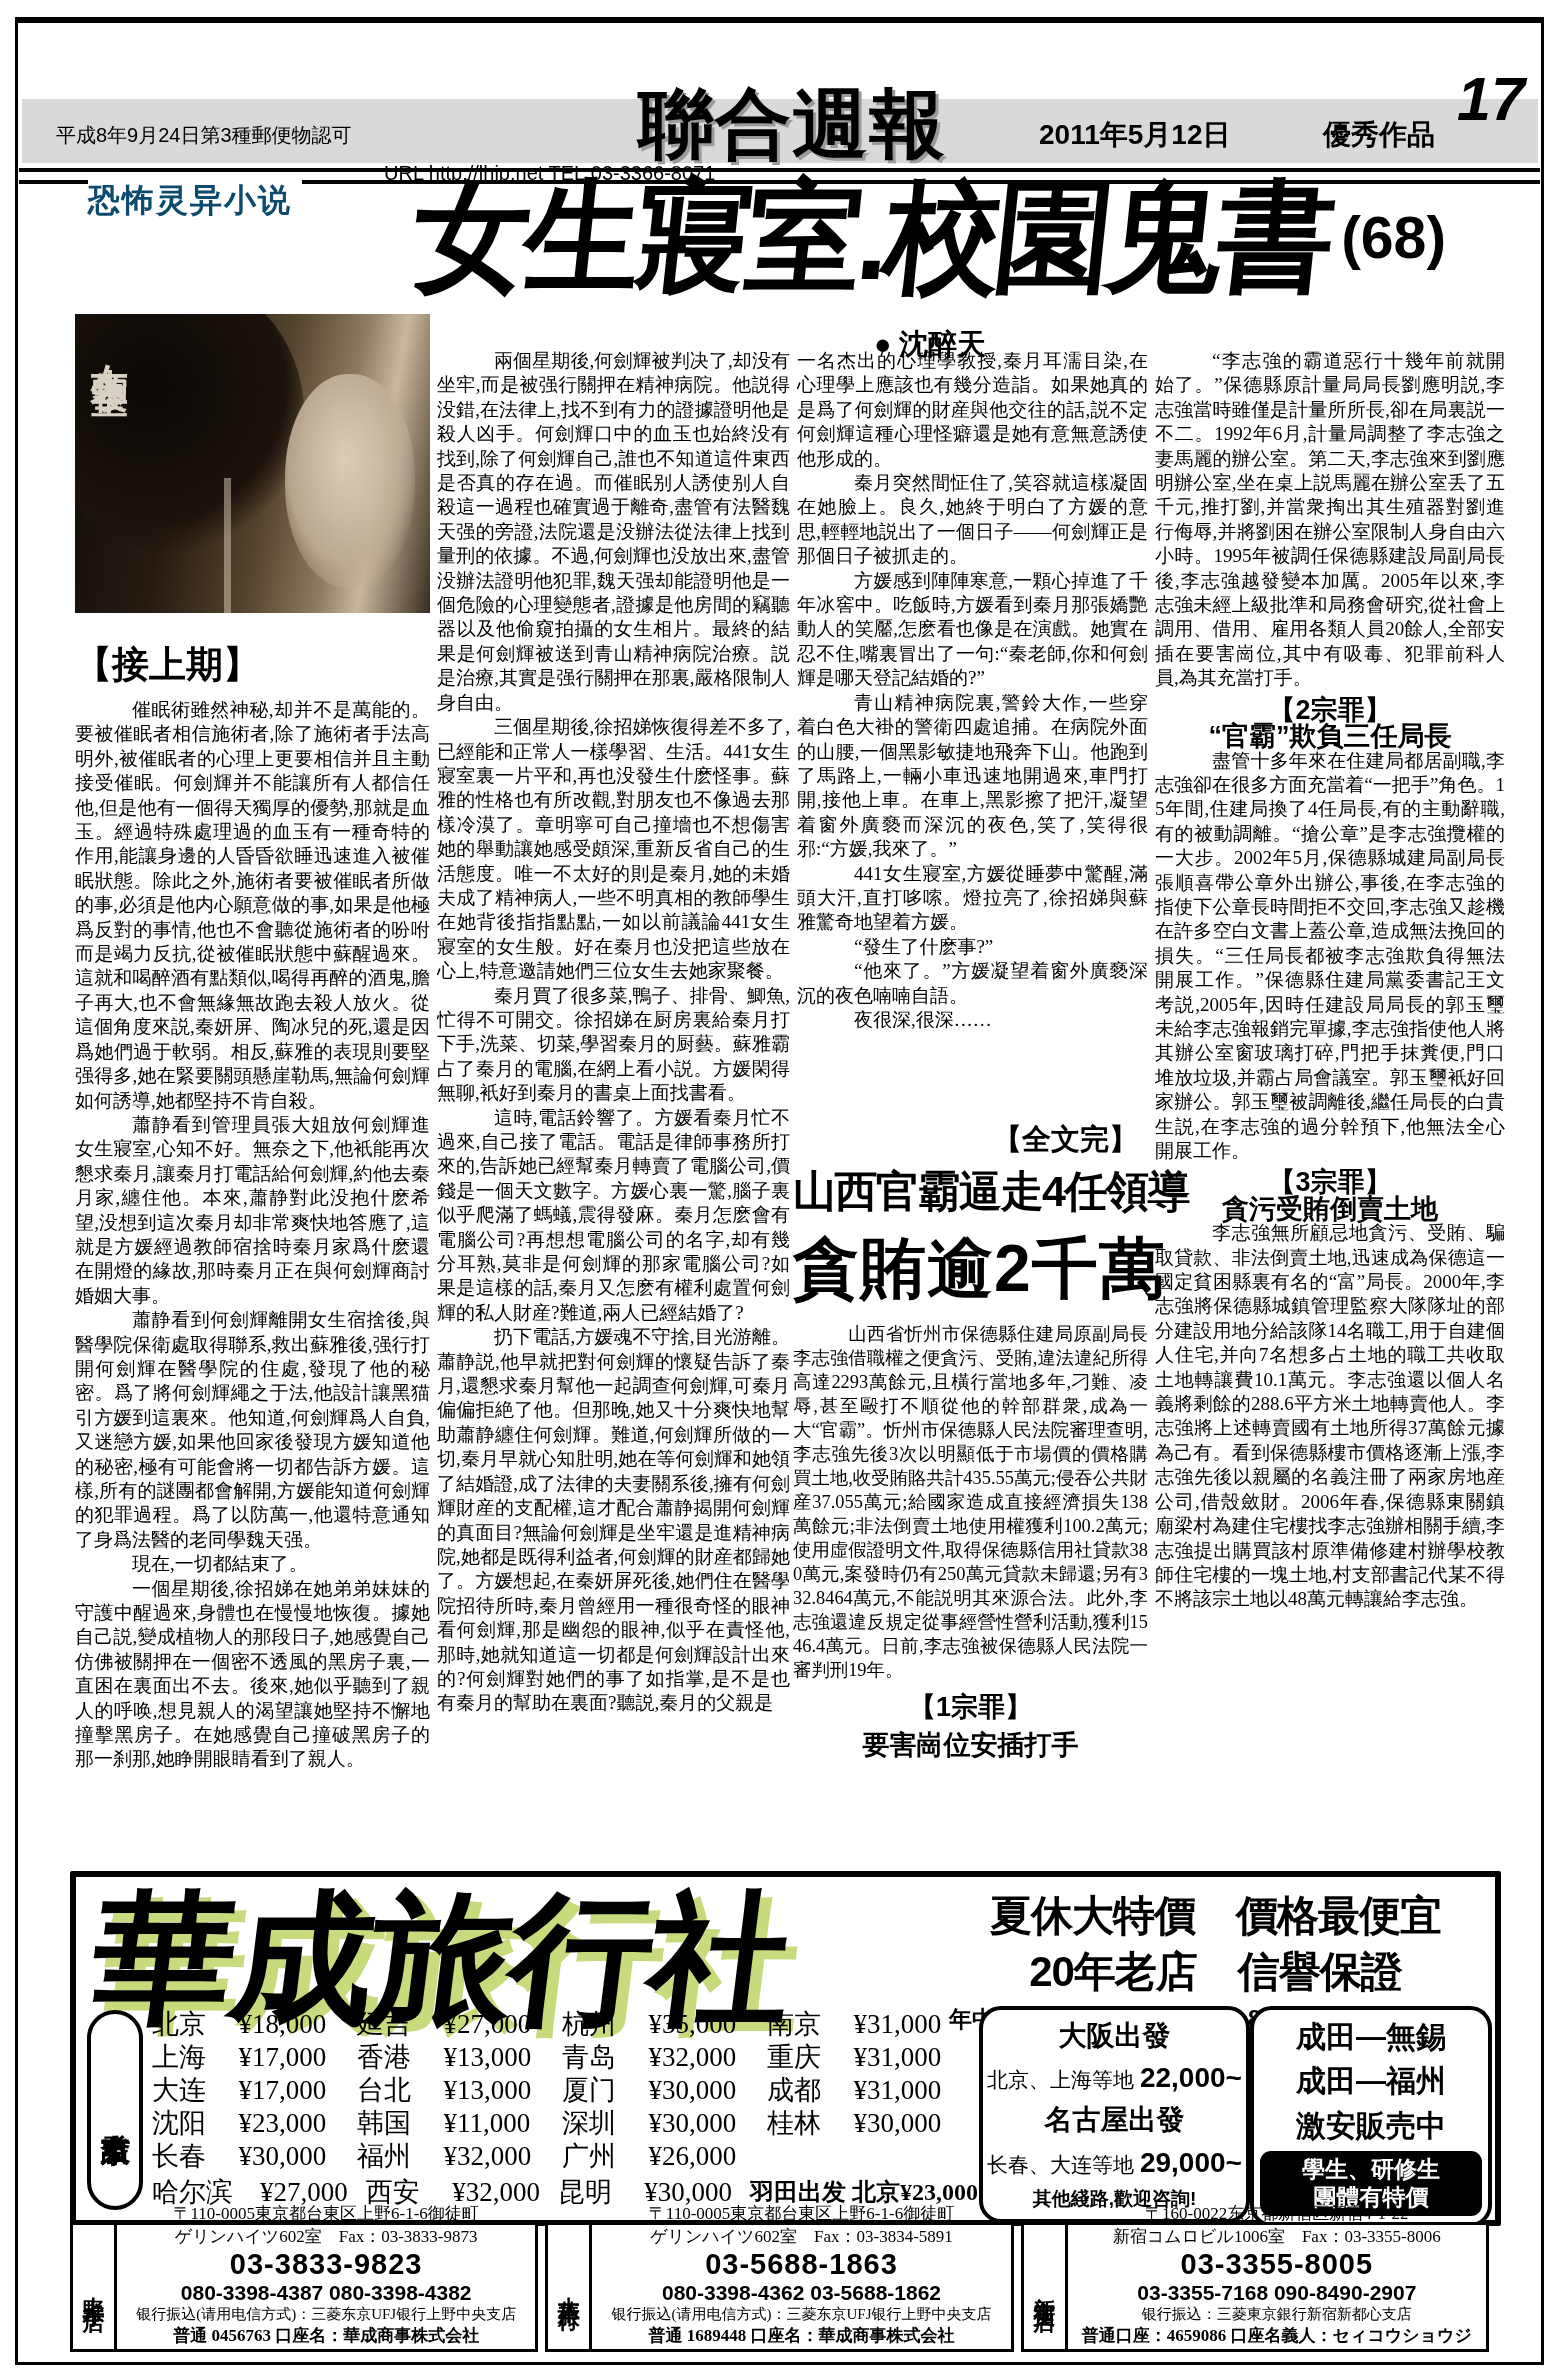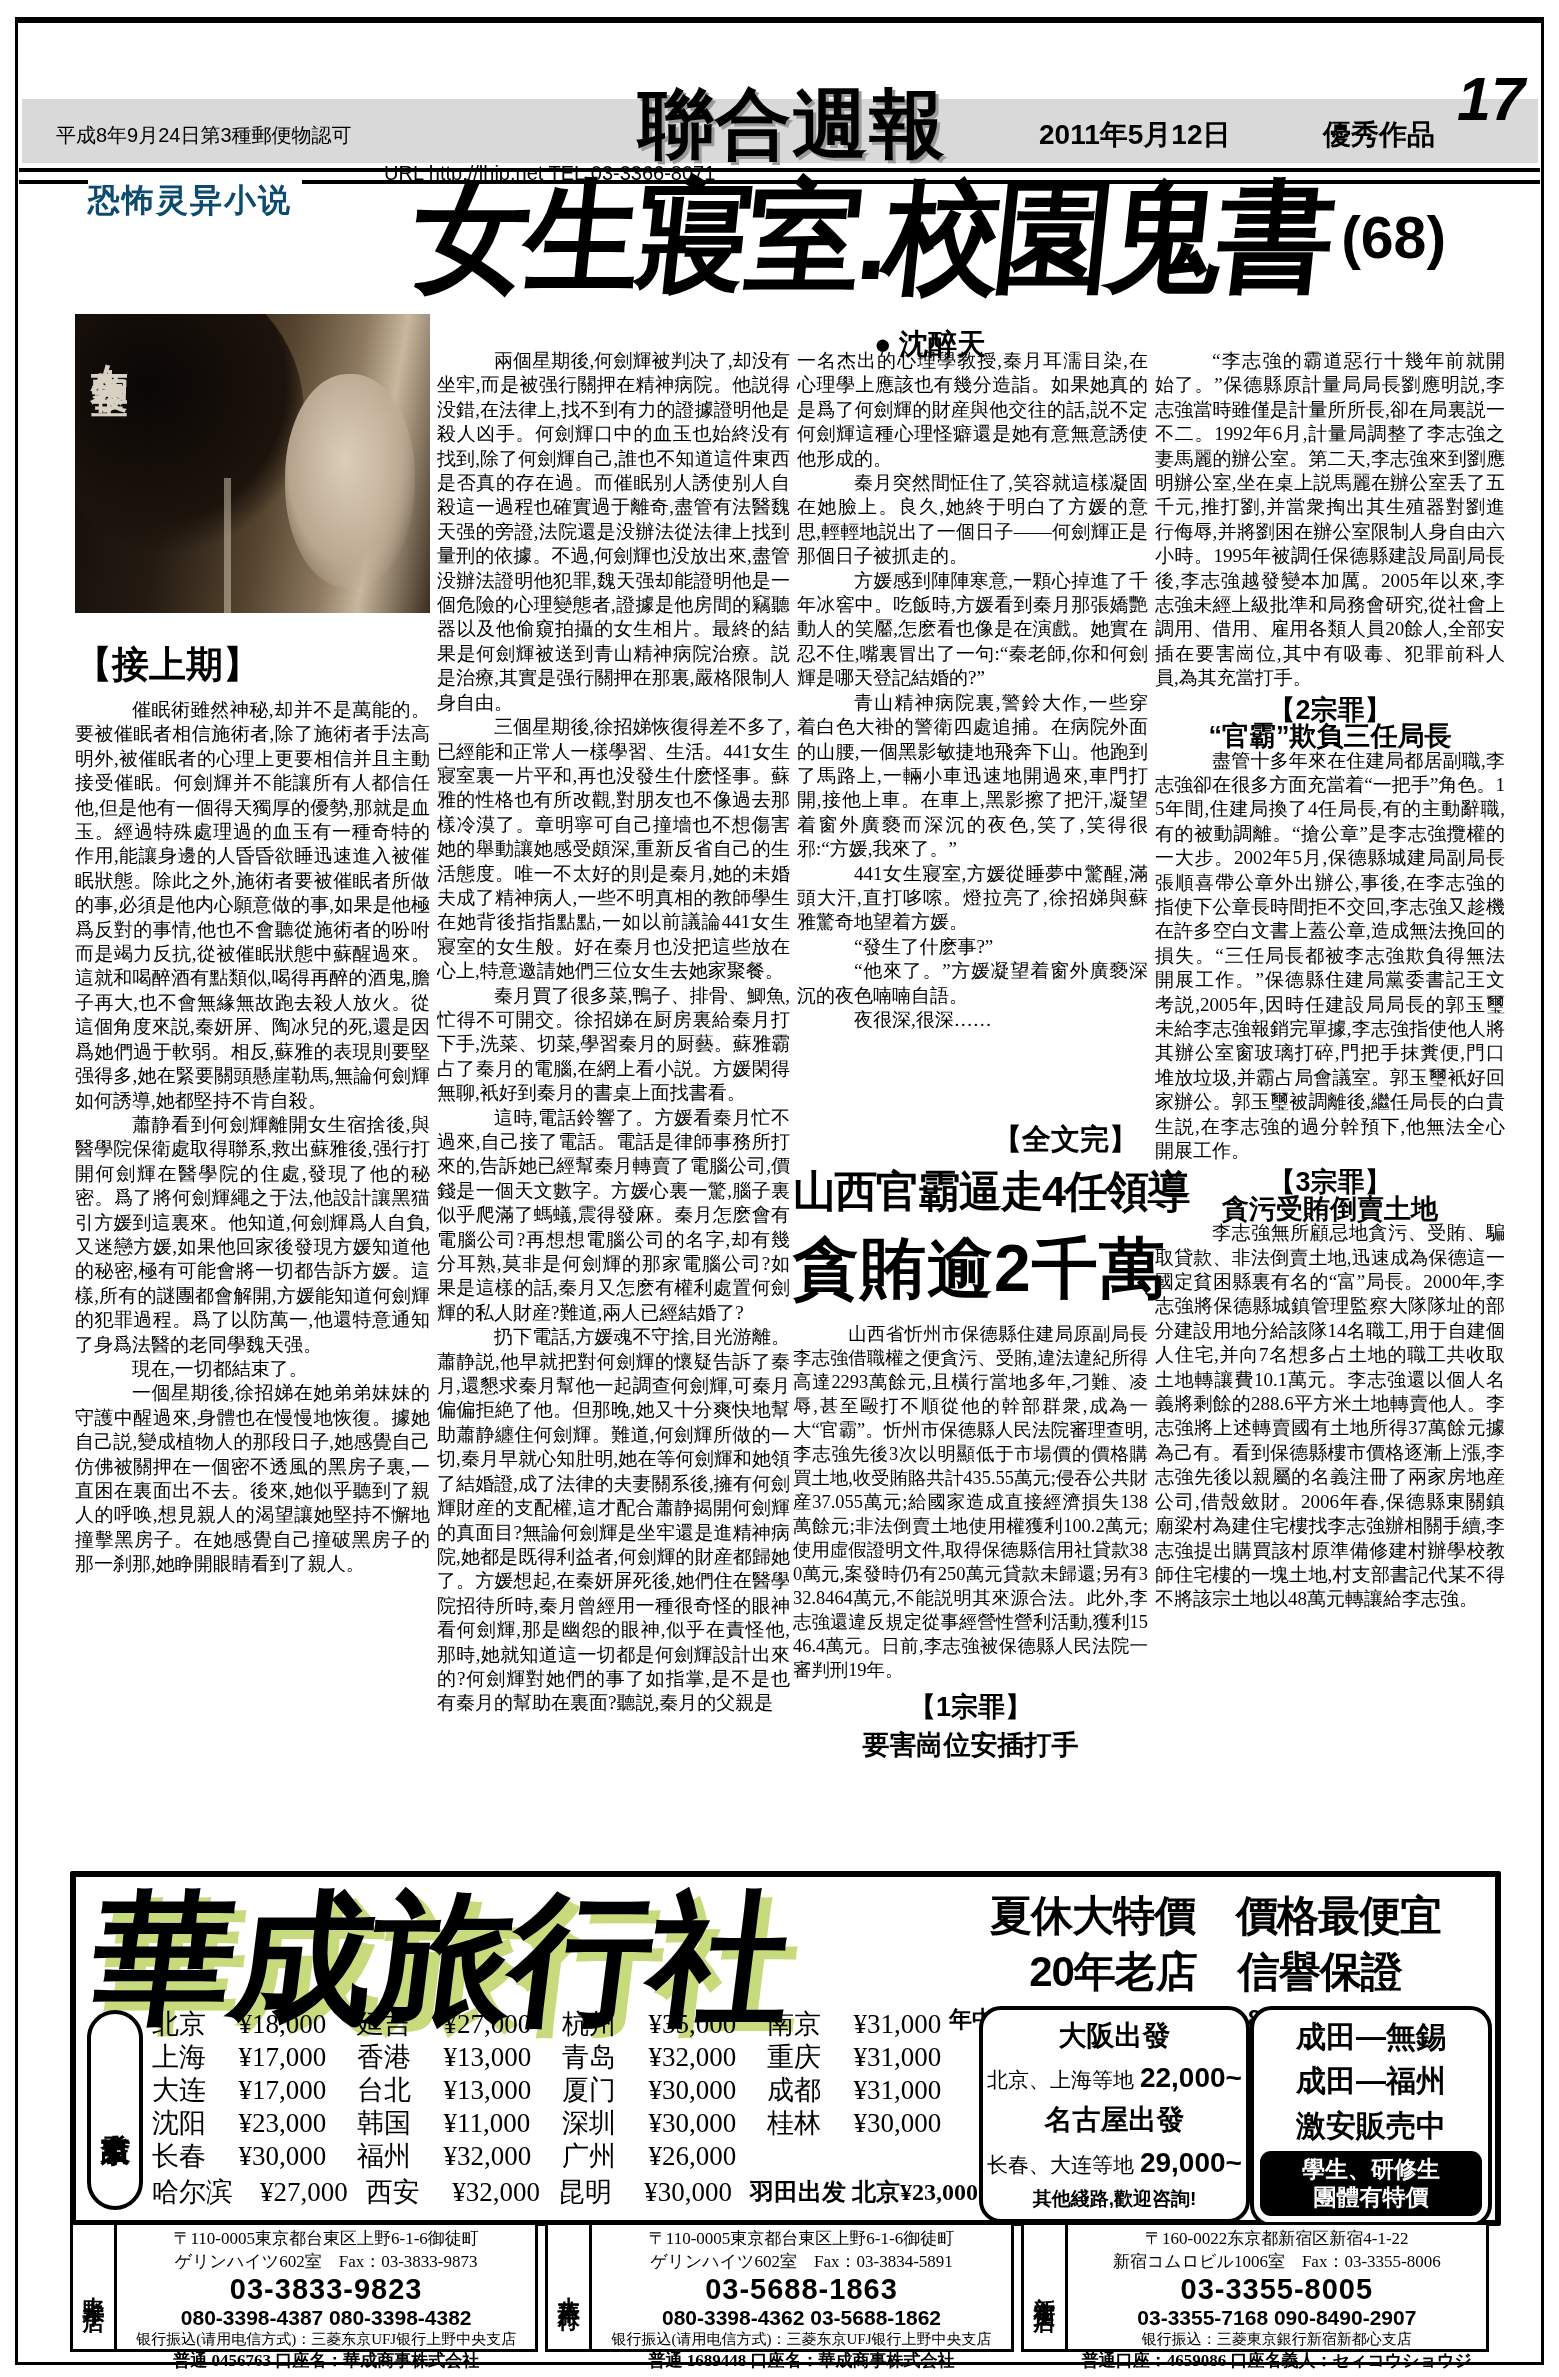--- a/index.html
+++ b/index.html
@@ -96,21 +96,21 @@
   .narita{font-size:30px;font-weight:900;white-space:nowrap;}
   .sale{font-size:30px;font-weight:900;white-space:nowrap;}
   .blackpill{background:#000;color:#fff;border-radius:11px;width:100%;padding:4px 0;
              font-size:23px;font-weight:700;line-height:1.25;}
   
   .footer{position:absolute;left:70px;top:2222px;width:1419px;height:130px;display:flex;gap:7px;}
   .fseg{flex:1;display:flex;border:3.5px solid #000;background:#fff;}
   .vlabel{width:41px;border-right:3px solid #000;display:flex;align-items:center;justify-content:center;
           writing-mode:vertical-rl;text-orientation:upright;font-size:22px;font-weight:700;
           font-family:"Liberation Sans",sans-serif;letter-spacing:4px;}
-  .fbody{flex:1;padding:2px 8px;text-align:center;display:flex;flex-direction:column;justify-content:flex-start;}
+  .fbody{flex:1;padding:2px 8px;text-align:center;display:flex;flex-direction:column;justify-content:flex-end;}
   .f-addr{font-size:17px;white-space:nowrap;}
   .f-fax{font-size:17px;white-space:nowrap;}
   .f-tel-big{font-size:29px;font-weight:900;font-family:"Liberation Sans",sans-serif;letter-spacing:1px;}
   .f-tel2{font-size:21px;font-weight:700;font-family:"Liberation Sans",sans-serif;}
   .f-bank{font-size:15px;white-space:nowrap;}
   .f-acct{font-size:17px;font-weight:700;white-space:nowrap;}
 </style>
 </head>
 <body>
 
@@ -136,20 +136,21 @@
   <div class="cover">
     <div class="hair"></div>
     <div class="face"></div>
     <div class="streak"></div>
     <div class="cover-title">女生寝室</div>
   </div>
 
   <div class="seclabel">【接上期】</div>
   <div id="col0" class="ncol ptext">
       <p>催眠術雖然神秘,却并不是萬能的。要被催眠者相信施術者,除了施術者手法高明外,被催眠者的心理上更要相信并且主動接受催眠。何劍輝并不能讓所有人都信任他,但是他有一個得天獨厚的優勢,那就是血玉。經過特殊處理過的血玉有一種奇特的作用,能讓身邊的人昏昏欲睡迅速進入被催眠狀態。除此之外,施術者要被催眠者所做的事,必須是他内心願意做的事,如果是他極爲反對的事情,他也不會聽從施術者的吩咐而是竭力反抗,從被催眠狀態中蘇醒過來。這就和喝醉酒有點類似,喝得再醉的酒鬼,膽子再大,也不會無緣無故跑去殺人放火。從這個角度來説,秦妍屏、陶冰兒的死,還是因爲她們過于軟弱。相反,蘇雅的表現則要堅强得多,她在緊要關頭懸崖勒馬,無論何劍輝如何誘導,她都堅持不肯自殺。</p>
+      <p>蕭静看到管理員張大姐放何劍輝進女生寢室,心知不好。無奈之下,他衹能再次懇求秦月,讓秦月打電話給何劍輝,約他去秦月家,纏住他。本來,蕭静對此没抱什麽希望,没想到這次秦月却非常爽快地答應了,這就是方媛經過教師宿捨時秦月家爲什麽還在開燈的緣故,那時秦月正在與何劍輝商討婚姻大事。</p>
       <p>蕭静看到何劍輝離開女生宿捨後,與醫學院保衛處取得聯系,救出蘇雅後,强行打開何劍輝在醫學院的住處,發現了他的秘密。爲了將何劍輝繩之于法,他設計讓黑猫引方媛到這裏來。他知道,何劍輝爲人自負,又迷戀方媛,如果他回家後發現方媛知道他的秘密,極有可能會將一切都告訴方媛。這樣,所有的謎團都會解開,方媛能知道何劍輝的犯罪過程。爲了以防萬一,他還特意通知了身爲法醫的老同學魏天强。</p>
       <p>現在,一切都結束了。</p>
       <p>一個星期後,徐招娣在她弟弟妹妹的守護中醒過來,身體也在慢慢地恢復。據她自己説,變成植物人的那段日子,她感覺自己仿佛被關押在一個密不透風的黑房子裏,一直困在裏面出不去。後來,她似乎聽到了親人的呼唤,想見親人的渴望讓她堅持不懈地撞擊黑房子。在她感覺自己撞破黑房子的那一刹那,她睁開眼睛看到了親人。</p>
     </div>
   <div id="col1" class="ncol ptext">
       <p>兩個星期後,何劍輝被判决了,却没有坐牢,而是被强行關押在精神病院。他説得没錯,在法律上,找不到有力的證據證明他是殺人凶手。何劍輝口中的血玉也始終没有找到,除了何劍輝自己,誰也不知道這件東西是否真的存在過。而催眠别人誘使别人自殺這一過程也確實過于離奇,盡管有法醫魏天强的旁證,法院還是没辦法從法律上找到量刑的依據。不過,何劍輝也没放出來,盡管没辦法證明他犯罪,魏天强却能證明他是一個危險的心理變態者,證據是他房間的竊聽器以及他偷窺拍攝的女生相片。最終的結果是何劍輝被送到青山精神病院治療。説是治療,其實是强行關押在那裏,嚴格限制人身自由。</p>
       <p>三個星期後,徐招娣恢復得差不多了,已經能和正常人一樣學習、生活。441女生寢室裏一片平和,再也没發生什麽怪事。蘇雅的性格也有所改觀,對朋友也不像過去那樣冷漠了。章明寧可自己撞墻也不想傷害她的舉動讓她感受頗深,重新反省自己的生活態度。唯一不太好的則是秦月,她的未婚夫成了精神病人,一些不明真相的教師學生在她背後指指點點,一如以前議論441女生寢室的女生般。好在秦月也没把這些放在心上,特意邀請她們三位女生去她家聚餐。</p>
       <p>秦月買了很多菜,鴨子、排骨、鯽魚,忙得不可開交。徐招娣在厨房裏給秦月打下手,洗菜、切菜,學習秦月的厨藝。蘇雅霸占了秦月的電腦,在網上看小説。方媛閑得無聊,衹好到秦月的書桌上面找書看。</p>
       <p>這時,電話鈴響了。方媛看秦月忙不過來,自己接了電話。電話是律師事務所打來的,告訴她已經幫秦月轉賣了電腦公司,價錢是一個天文數字。方媛心裏一驚,腦子裏似乎爬滿了螞蟻,震得發麻。秦月怎麽會有電腦公司?再想想電腦公司的名字,却有幾分耳熟,莫非是何劍輝的那家電腦公司?如果是這樣的話,秦月又怎麽有權利處置何劍輝的私人財産?難道,兩人已經結婚了?</p>
       <p>扔下電話,方媛魂不守捨,目光游離。蕭静説,他早就把對何劍輝的懷疑告訴了秦月,還懇求秦月幫他一起調查何劍輝,可秦月偏偏拒絶了他。但那晚,她又十分爽快地幫助蕭静纏住何劍輝。難道,何劍輝所做的一切,秦月早就心知肚明,她在等何劍輝和她領了結婚證,成了法律的夫妻關系後,擁有何劍輝財産的支配權,這才配合蕭静揭開何劍輝的真面目?無論何劍輝是坐牢還是進精神病院,她都是既得利益者,何劍輝的財産都歸她了。方媛想起,在秦妍屏死後,她們住在醫學院招待所時,秦月曾經用一種很奇怪的眼神看何劍輝,那是幽怨的眼神,似乎在責怪他,那時,她就知道這一切都是何劍輝設計出來的?何劍輝對她們的事了如指掌,是不是也有秦月的幫助在裏面?聽説,秦月的父親是</p>

